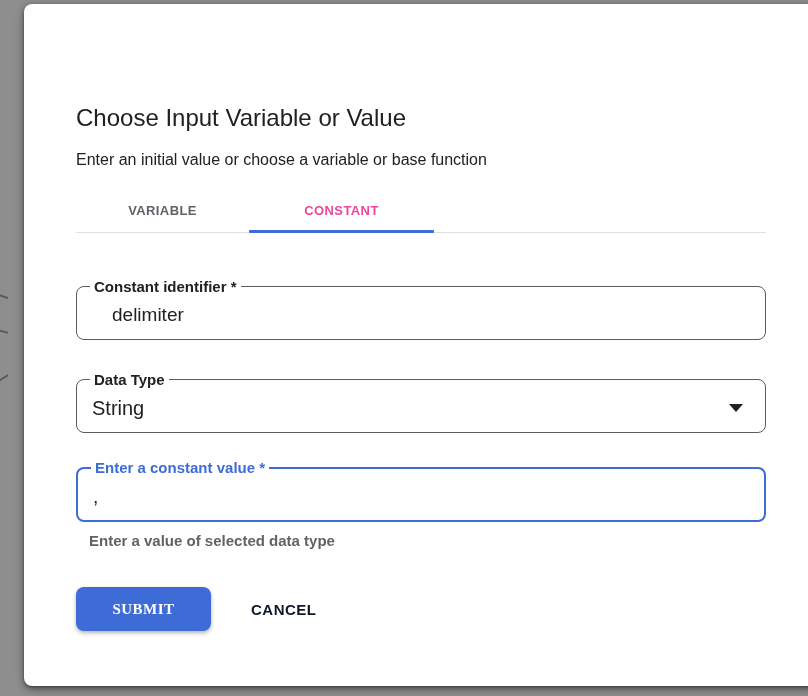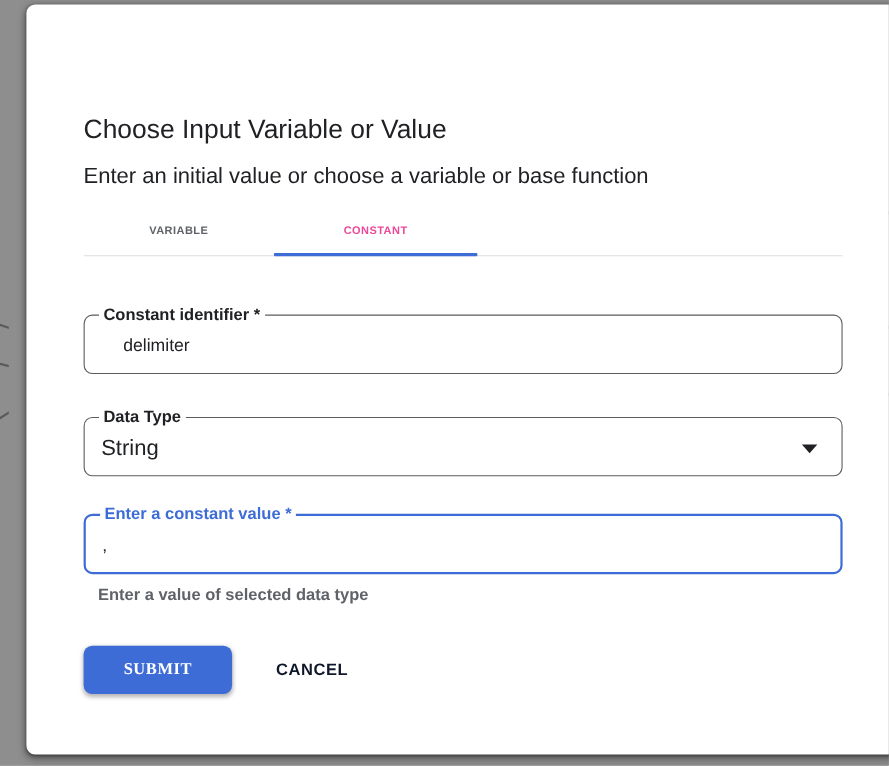--- a/index.html
+++ b/index.html
@@ -41,36 +41,36 @@
   }
 
   .dialog-title {
     font-size: 24px;
     font-weight: 400;
     line-height: 32px;
     color: #202124;
   }
   .dialog-subtitle {
     margin-top: 15px;
-    font-size: 20px;
+    font-size: 16px;
     line-height: 22px;
     color: #202124;
   }
 
   
   .tabs {
     margin-top: 17px;
     display: flex;
     border-bottom: 1px solid #e0e0e0;
     height: 45px;
   }
   .tab {
     height: 100%;
     display: flex; align-items: center; justify-content: center;
-    font-size: 10px;
+    font-size: 13px;
     font-weight: 700;
     letter-spacing: 0.4px;
     color: #5f6368;
     cursor: pointer;
     position: relative;
   }
   .tab-variable { width: 173px; }
   .tab-constant { width: 185px; }
   .tab.active { color: #ec4899; }
   .tab.active::after {
@@ -107,21 +107,21 @@
   }
   .field-constant .field-label { color: #3d6cd7; top: -11px; }
 
   .field-input {
     width: 100%; height: 100%;
     border: none; outline: none;
     background: transparent;
     border-radius: 8px;
     padding: 4px 15px 0 15px;
     font-family: "Liberation Sans", "DejaVu Sans", sans-serif;
-    font-size: 16px;
+    font-size: 19px;
     color: #202124;
   }
 
   .select-value {
     display: flex; align-items: center;
     height: 100%;
     padding: 4px 15px 0 15px;
     font-size: 20px;
     color: #202124;
     cursor: pointer;

